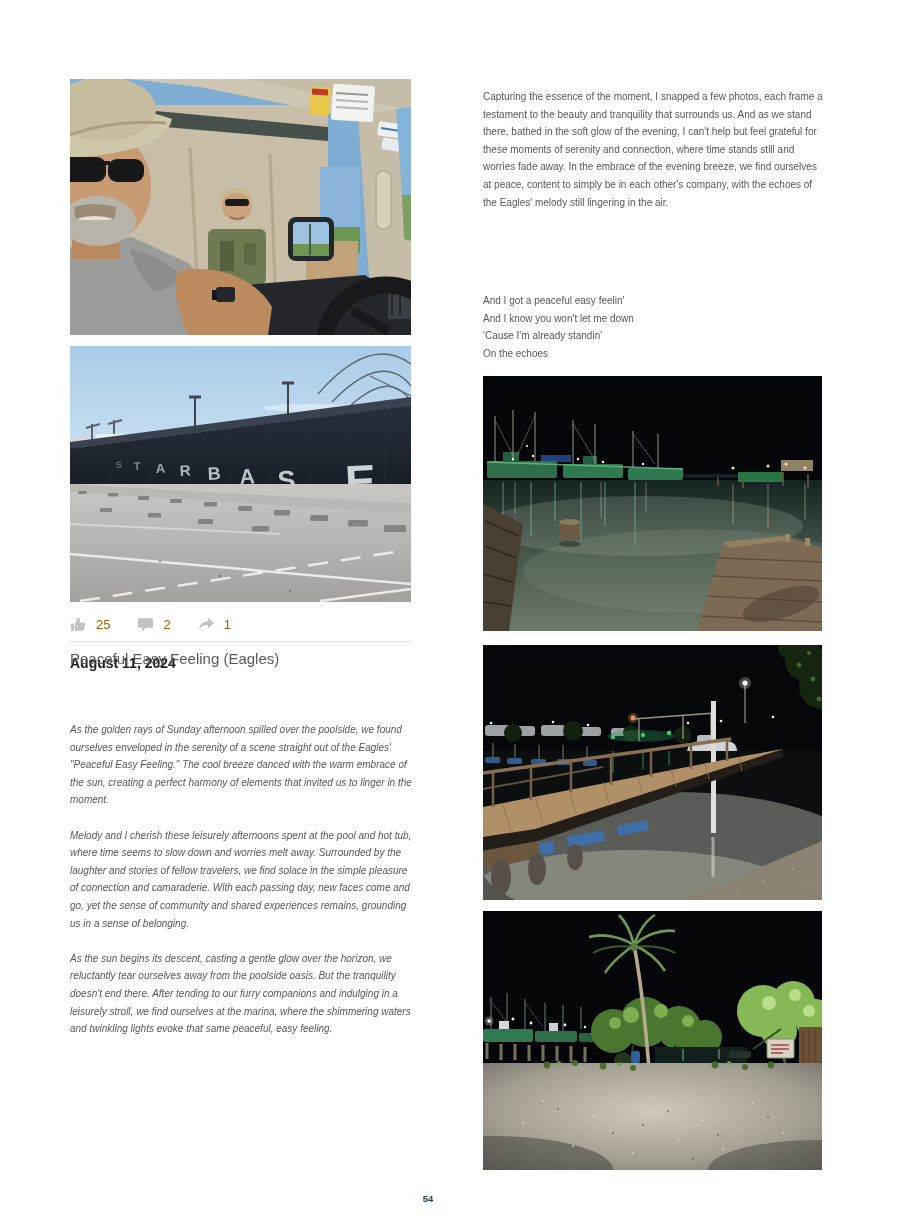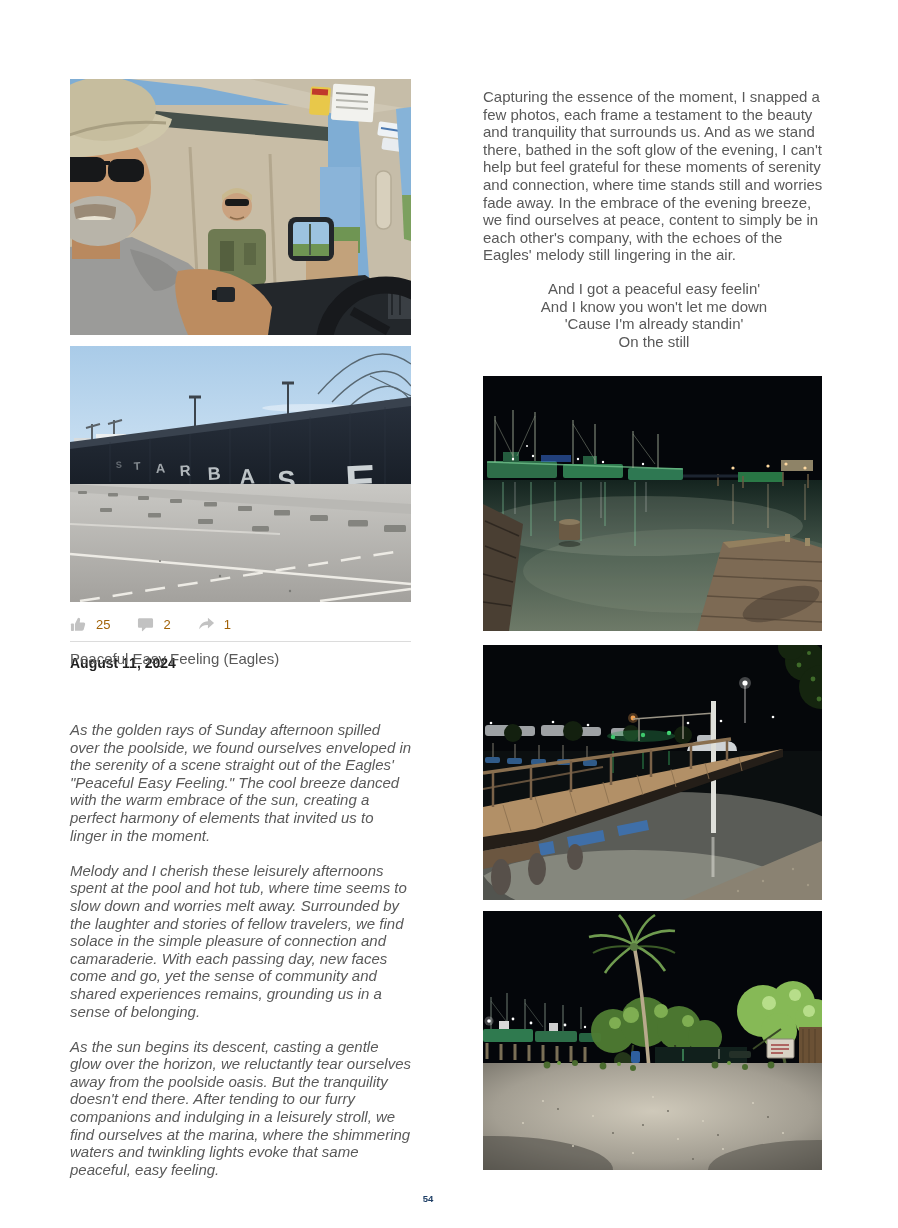--- a/index.html
+++ b/index.html
@@ -13,25 +13,25 @@
   #photo-night2{left:483px;top:645px;width:339px;height:255px;}
   #photo-night3{left:483px;top:911px;width:339px;height:259px;}
   .stats{position:absolute;left:70px;top:611px;width:341px;height:27px;display:flex;align-items:center;
          gap:27px;color:#a16207;font-size:13px;}
   .stat{display:flex;align-items:center;gap:9px;cursor:default;}
   .stat svg{width:17px;height:17px;fill:#c2c2c2;}
   .divider{position:absolute;left:70px;top:641px;width:341px;height:1px;background:#dcdcdc;}
   .date{position:absolute;left:70px;top:655px;width:341px;font-size:14px;font-weight:bold;color:#1f1f1f;}
   .title{position:absolute;left:70px;top:650px;width:341px;font-size:15px;color:#595959;}
   .left-paragraphs{position:absolute;left:70px;top:721px;width:343px;}
-  .body-text{font-size:15px;line-height:17.6px;color:#595959;}
+  .body-text{font-size:10px;line-height:17.6px;color:#595959;}
   .left-paragraphs p{margin:0 0 17.6px 0;font-style:italic;}
   .right-paragraph{position:absolute;left:483px;top:88px;width:342px;}
   .right-paragraph p{margin:0;}
-  .lyrics{position:absolute;left:483px;top:280px;width:342px;text-align:center;}
+  .lyrics{position:absolute;left:483px;top:292px;width:342px;}
   .page-number{position:absolute;left:0;top:1193px;width:856px;text-align:center;
                font-size:9.5px;font-weight:bold;color:#1f3f66;}
 </style>
 </head>
 <body>
 
 <div class="page">
 
   <div class="photo" id="photo-selfie">
     <svg viewBox="0 0 341 256">
@@ -239,21 +239,21 @@
   </div>
 
   <div class="right-paragraph body-text">
     <p>Capturing the essence of the moment, I snapped a few photos, each frame a testament to the beauty and tranquility that surrounds us. And as we stand there, bathed in the soft glow of the evening, I can't help but feel grateful for these moments of serenity and connection, where time stands still and worries fade away. In the embrace of the evening breeze, we find ourselves at peace, content to simply be in each other's company, with the echoes of the Eagles' melody still lingering in the air.</p>
   </div>
 
   <div class="lyrics body-text">
     <div>And I got a peaceful easy feelin'</div>
     <div>And I know you won't let me down</div>
     <div>'Cause I'm already standin'</div>
-    <div>On the still</div>
+    <div>On the echoes</div>
   </div>
 
   <div class="photo" id="photo-night1">
     <svg viewBox="0 0 339 255">
       <rect width="339" height="255" fill="#04060a"></rect>
       <defs>
         <linearGradient id="n1Water" x1="0" y1="0" x2="0" y2="1">
           <stop offset="0" stop-color="#14241f"></stop>
             <stop offset="0.5" stop-color="#46584c"></stop>
             <stop offset="1" stop-color="#6e7a68"></stop>

